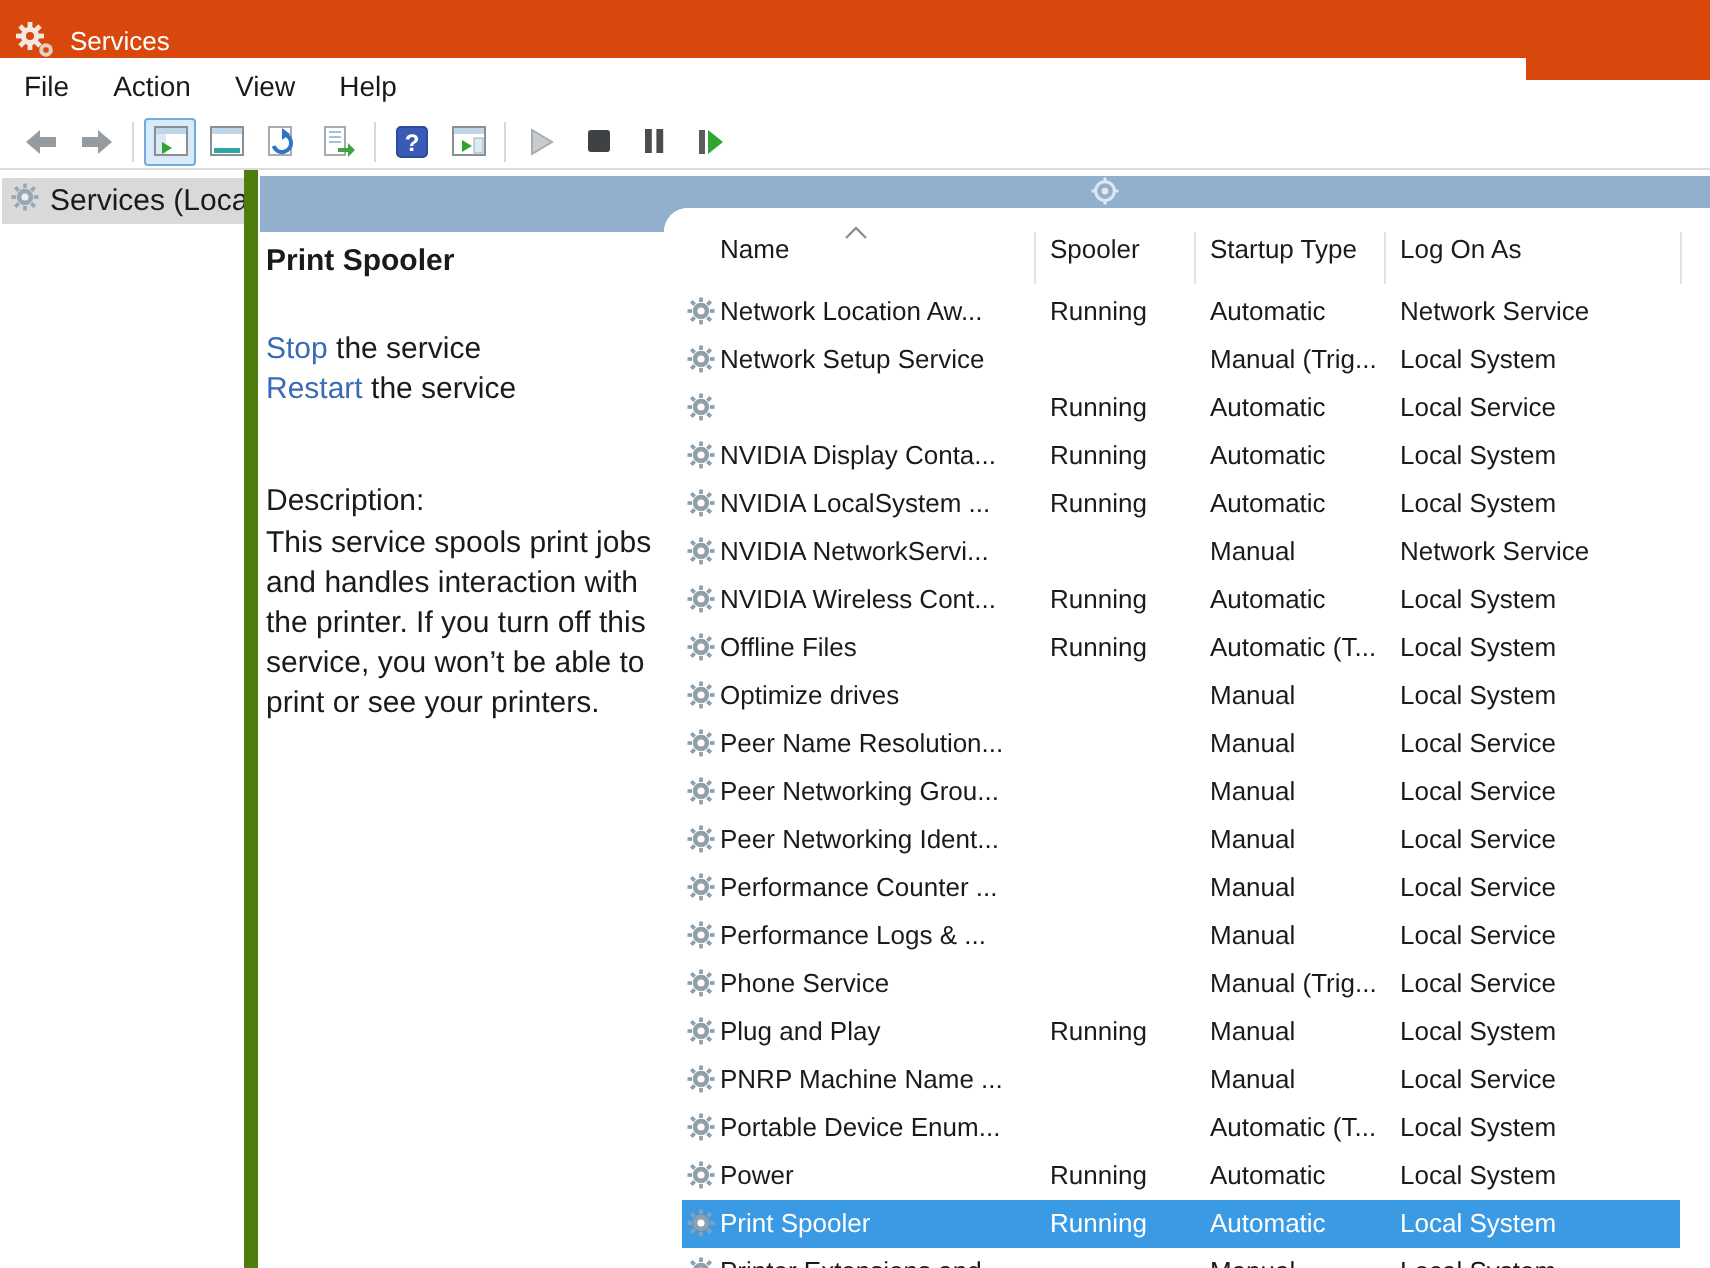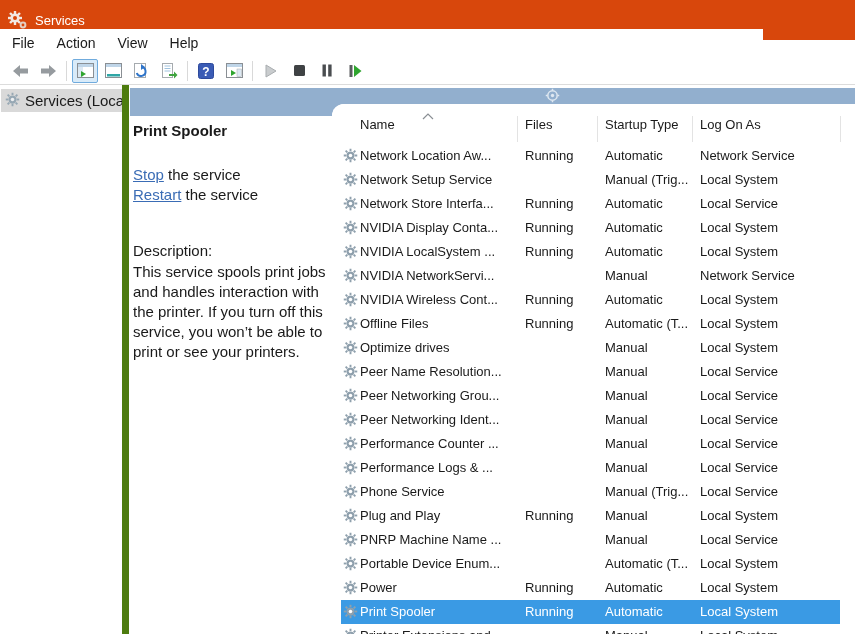--- a/index.html
+++ b/index.html
@@ -32,21 +32,21 @@
   .tree-item .gicon{margin:0 5px 0 4px;flex:0 0 auto;}
   
   .view-header{position:absolute;left:130px;top:88px;width:844px;height:28px;background:#92AFCE;
                display:flex;align-items:center;font-size:15px;flex-direction:column;}
   .view-header .gicon{margin:0 9px 0 10px;}
   
   .detail{position:absolute;left:130px;top:116px;width:202px;height:518px;background:#fff;font-size:15px;}
   .svc-title{position:absolute;left:3px;top:6px;font-weight:bold;font-size:15px;}
   .link-line1{position:absolute;left:3px;top:50px;}
   .link-line2{position:absolute;left:3px;top:70px;}
-  .svc-link{color:#3A6CB5;text-decoration:underline;cursor:pointer;}
+  .svc-link{color:#3A6CB5;cursor:pointer;}
   .desc-label{position:absolute;left:3px;top:126px;}
   .desc-text{position:absolute;left:3px;top:146px;width:198px;line-height:20px;}
   
   .list-panel{position:absolute;left:332px;top:104px;width:523px;height:530px;background:#fff;
               border-top-left-radius:12px;overflow:hidden;font-size:13px;}
   .lhead{position:absolute;left:0;top:0;width:523px;height:40px;background:#fff;}
   .hcell{position:absolute;top:13px;white-space:nowrap;}
   .h0{left:28px;} .h1{left:193px;} .h2{left:273px;} .h3{left:368px;}
   .hline{position:absolute;top:12px;height:26px;width:1px;background:#e3e3e3;}
   .hl0{left:185px;} .hl1{left:265px;} .hl2{left:360px;} .hl3{left:508px;}
@@ -223,21 +223,21 @@
   </div>
 
   <div class="list-panel">
     <div class="lhead">
       <span class="sort-caret">
         <svg width="12" height="7" viewBox="0 0 12 7">
             <polyline points="1,6 6,1 11,6" fill="none" stroke="#8a8f94" stroke-width="1.2"></polyline>
           </svg>
       </span>
       <span class="hcell h0">Name</span>
-      <span class="hcell h1">Files</span>
+      <span class="hcell h1">Spooler</span>
       <span class="hcell h2">Startup Type</span>
       <span class="hcell h3">Log On As</span>
       <span class="hline hl0"></span>
       <span class="hline hl1"></span>
       <span class="hline hl2"></span>
       <span class="hline hl3"></span>
     </div>
     <div class="rows">
         <div class="trow">
           <span class="cell icon"><svg width="15" height="15" viewBox="0 0 16 16">
@@ -287,21 +287,20 @@
                 <line x1="0.8" y1="8" x2="3.2" y2="8"></line>
                 <line x1="12.8" y1="8" x2="15.2" y2="8"></line>
                 <line x1="2.8" y1="2.8" x2="4.6" y2="4.6"></line>
                 <line x1="11.4" y1="11.4" x2="13.2" y2="13.2"></line>
                 <line x1="13.2" y1="2.8" x2="11.4" y2="4.6"></line>
                 <line x1="2.8" y1="13.2" x2="4.6" y2="11.4"></line>
               </g>
               <circle cx="8" cy="8" r="4.4" fill="#8FA0AD"></circle>
               <circle cx="8" cy="8" r="1.9" fill="#FFFFFF"></circle>
             </svg></span>
-          <span class="cell c1">Network Store Interfa...</span>
           <span class="cell c2">Running</span>
           <span class="cell c3">Automatic</span>
           <span class="cell c4">Local Service</span>
         </div>
         <div class="trow">
           <span class="cell icon"><svg width="15" height="15" viewBox="0 0 16 16">
               <g stroke="#8FA0AD" stroke-width="2">
                 <line x1="8" y1="0.8" x2="8" y2="3.2"></line>
                 <line x1="8" y1="12.8" x2="8" y2="15.2"></line>
                 <line x1="0.8" y1="8" x2="3.2" y2="8"></line>

